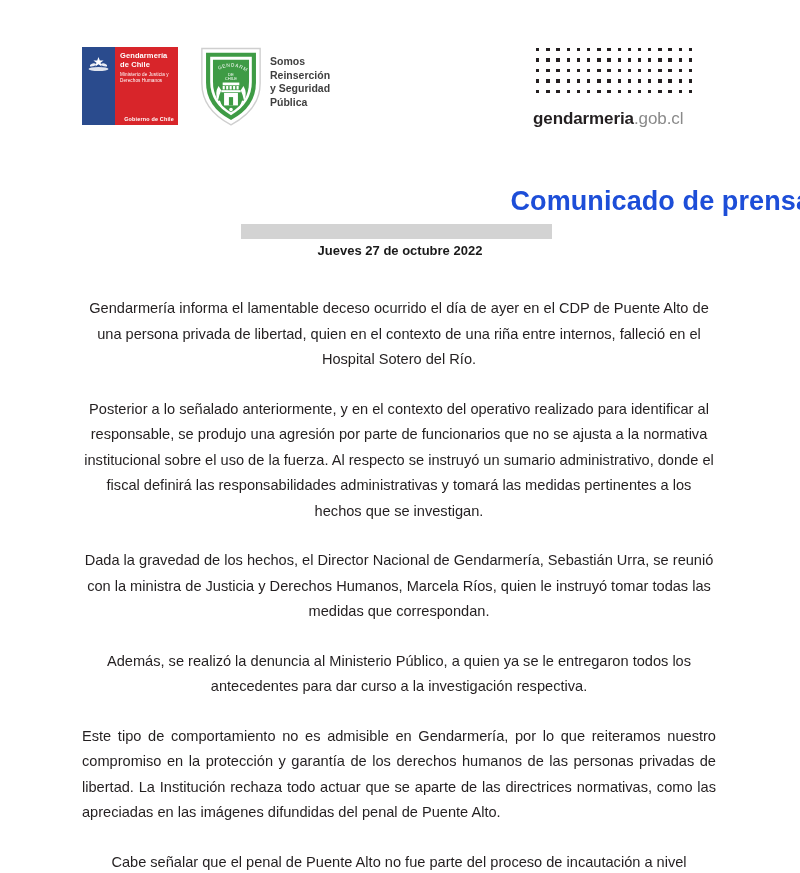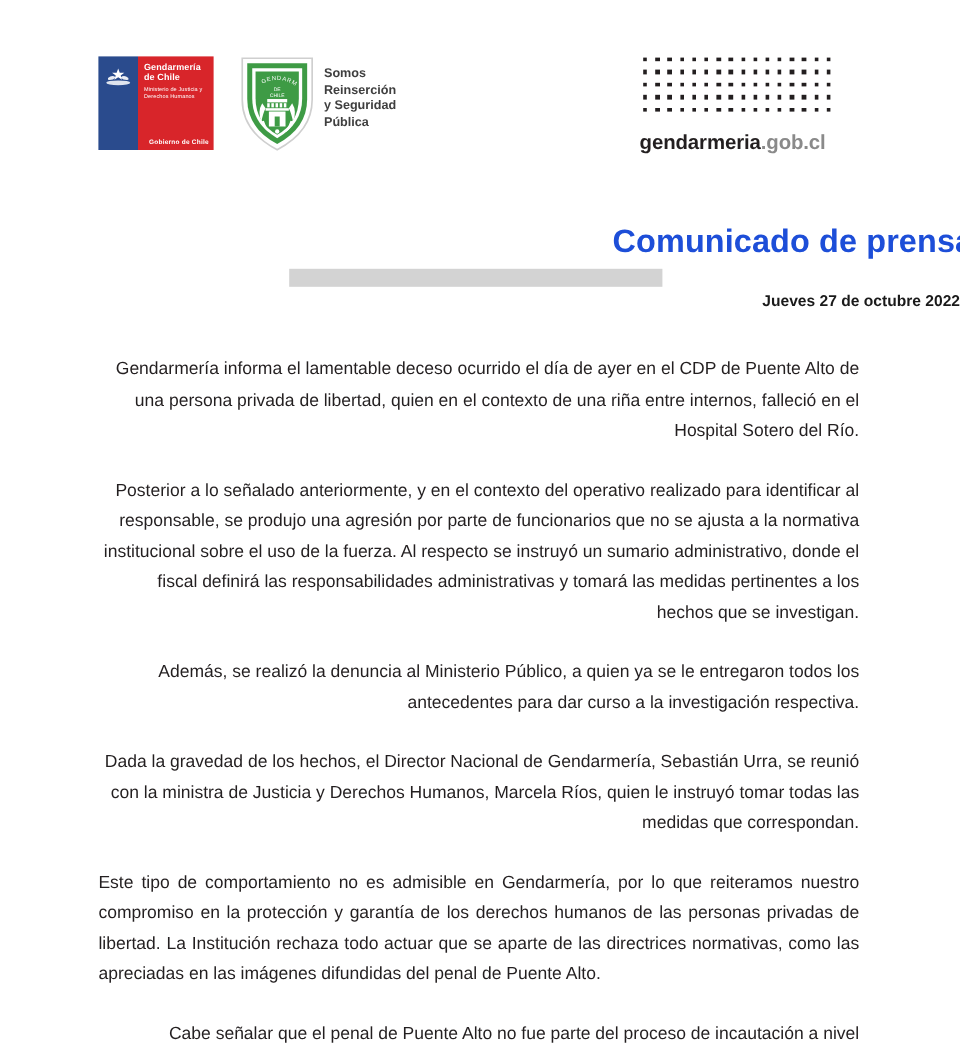--- a/index.html
+++ b/index.html
@@ -128,21 +128,21 @@
     background: #231f20;
     display: block;
   }
   .weburl {
     margin-top: 9px;
     font-size: 17px;
     letter-spacing: -0.1px;
     white-space: nowrap;
   }
   .weburl .u-strong { font-weight: bold; color: #231f20; }
-  .weburl .u-light { font-weight: bold; color: #8a8a8a; }
+  .weburl .u-light { font-weight: normal; color: #8a8a8a; }
 
   
   .doc-title {
     position: absolute;
     top: 186px;
     left: 0;
     width: 800px;
     text-align: right;
     font-size: 27px;
     font-weight: bold;
@@ -156,39 +156,39 @@
     left: 241px;
     width: 311px;
     height: 15px;
     background: #d3d3d3;
   }
   .doc-date {
     position: absolute;
     top: 243px;
     left: 0;
     width: 800px;
-    text-align: right;
+    text-align: center;
     font-size: 13px;
     font-weight: bold;
     color: #1a1a1a;
   }
 
   
   .content {
     position: absolute;
     top: 296px;
     left: 82px;
     width: 634px;
   }
   .para {
     font-size: 14.6px;
     line-height: 25.5px;
     color: #231f20;
     margin: 0 0 24px 0;
-    text-align: right;
+    text-align: center;
   }
   .para.justify { text-align: justify; margin-top: 16px; }
   .para:last-child { margin-bottom: 0; }
 </style>
 </head>
 <body>
 
 <div class="header">
 
   <div class="logo-cluster">
@@ -340,17 +340,17 @@
   </div>
 </div>
 
 <div class="doc-title">Comunicado de prensa</div>
 <div class="gray-band"></div>
 <div class="doc-date">Jueves 27 de octubre 2022</div>
 
 <div class="content" id="content">
     <p class="para">Gendarmería informa el lamentable deceso ocurrido el día de ayer en el CDP de Puente Alto de una persona privada de libertad, quien en el contexto de una riña entre internos, falleció en el Hospital Sotero del Río.</p>
     <p class="para">Posterior a lo señalado anteriormente, y en el contexto del operativo realizado para identificar al responsable, se produjo una agresión por parte de funcionarios que no se ajusta a la normativa institucional sobre el uso de la fuerza. Al respecto se instruyó un sumario administrativo, donde el fiscal definirá las responsabilidades administrativas y tomará las medidas pertinentes a los hechos que se investigan.</p>
+    <p class="para">Dada la gravedad de los hechos, el Director Nacional de Gendarmería, Sebastián Urra, se reunió con la ministra de Justicia y Derechos Humanos, Marcela Ríos, quien le instruyó tomar todas las medidas que correspondan.</p>
     <p class="para">Además, se realizó la denuncia al Ministerio Público, a quien ya se le entregaron todos los antecedentes para dar curso a la investigación respectiva.</p>
-    <p class="para">Dada la gravedad de los hechos, el Director Nacional de Gendarmería, Sebastián Urra, se reunió con la ministra de Justicia y Derechos Humanos, Marcela Ríos, quien le instruyó tomar todas las medidas que correspondan.</p>
     <p class="para justify">Este tipo de comportamiento no es admisible en Gendarmería, por lo que reiteramos nuestro compromiso en la protección y garantía de los derechos humanos de las personas privadas de libertad. La Institución rechaza todo actuar que se aparte de las directrices normativas, como las apreciadas en las imágenes difundidas del penal de Puente Alto.</p>
     <p class="para">Cabe señalar que el penal de Puente Alto no fue parte del proceso de incautación a nivel nacional, por lo que este hecho no tiene relación con aquello.</p>
   </div>
 
 </body></html>

